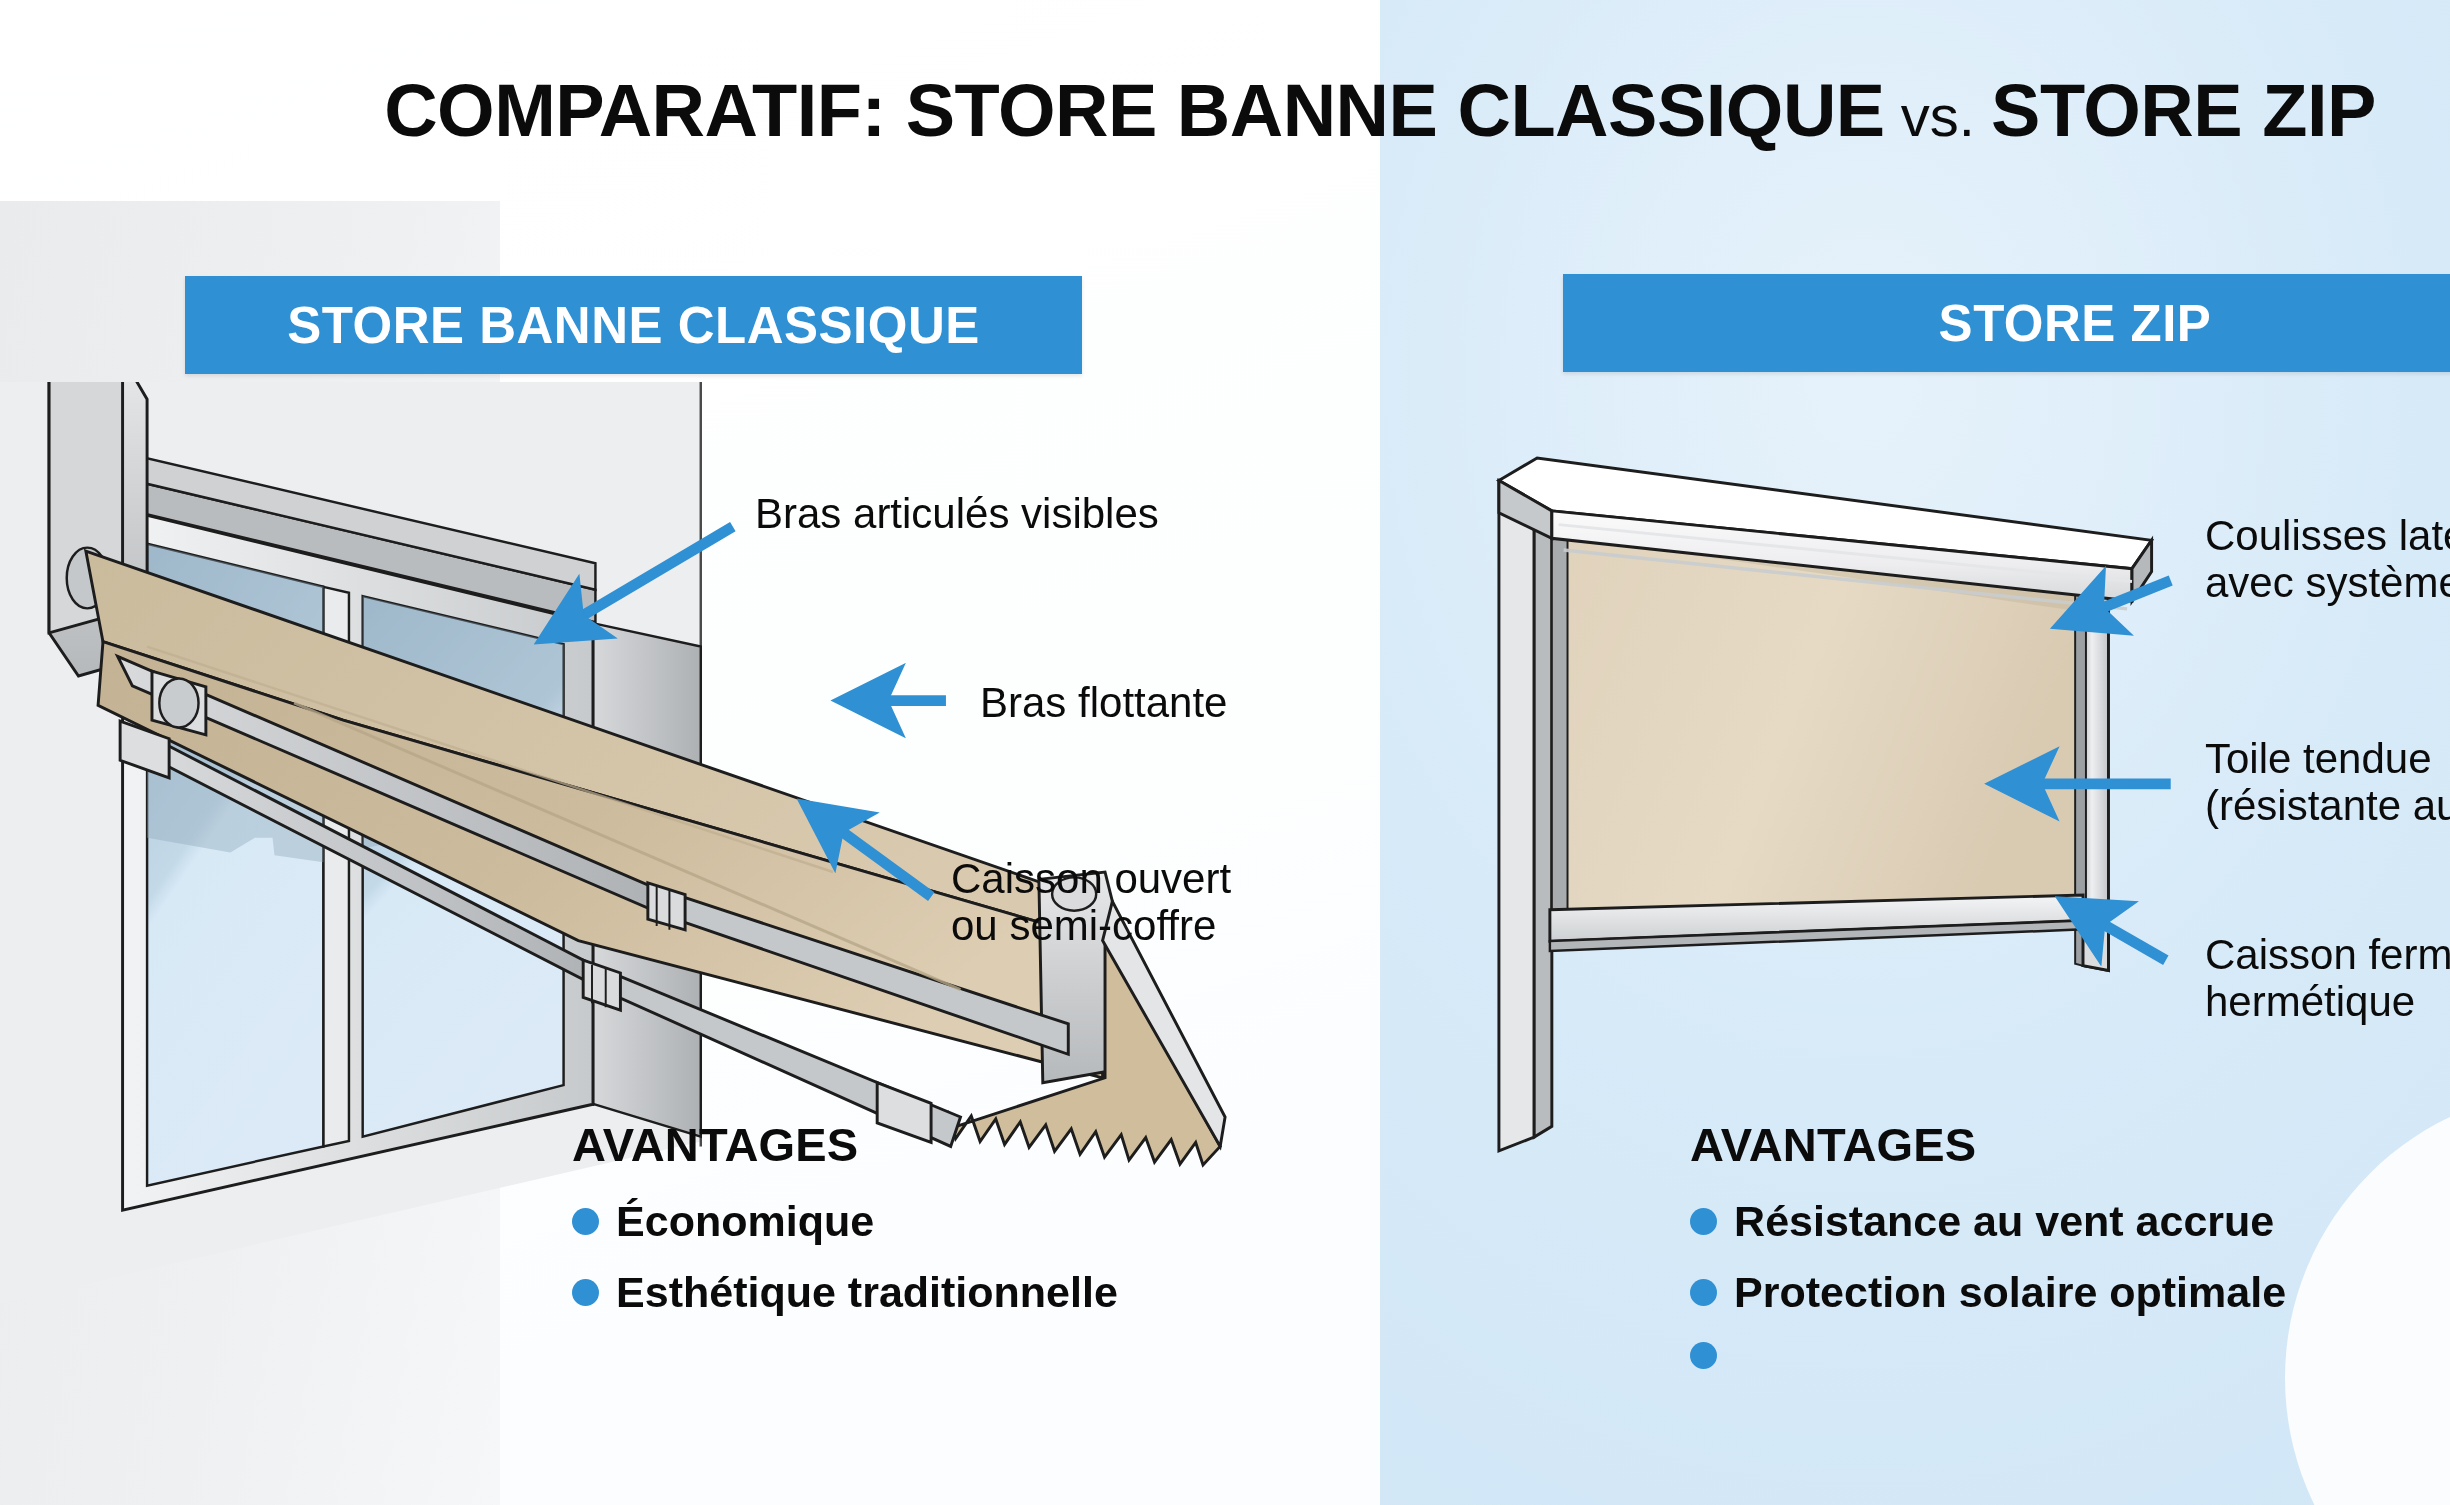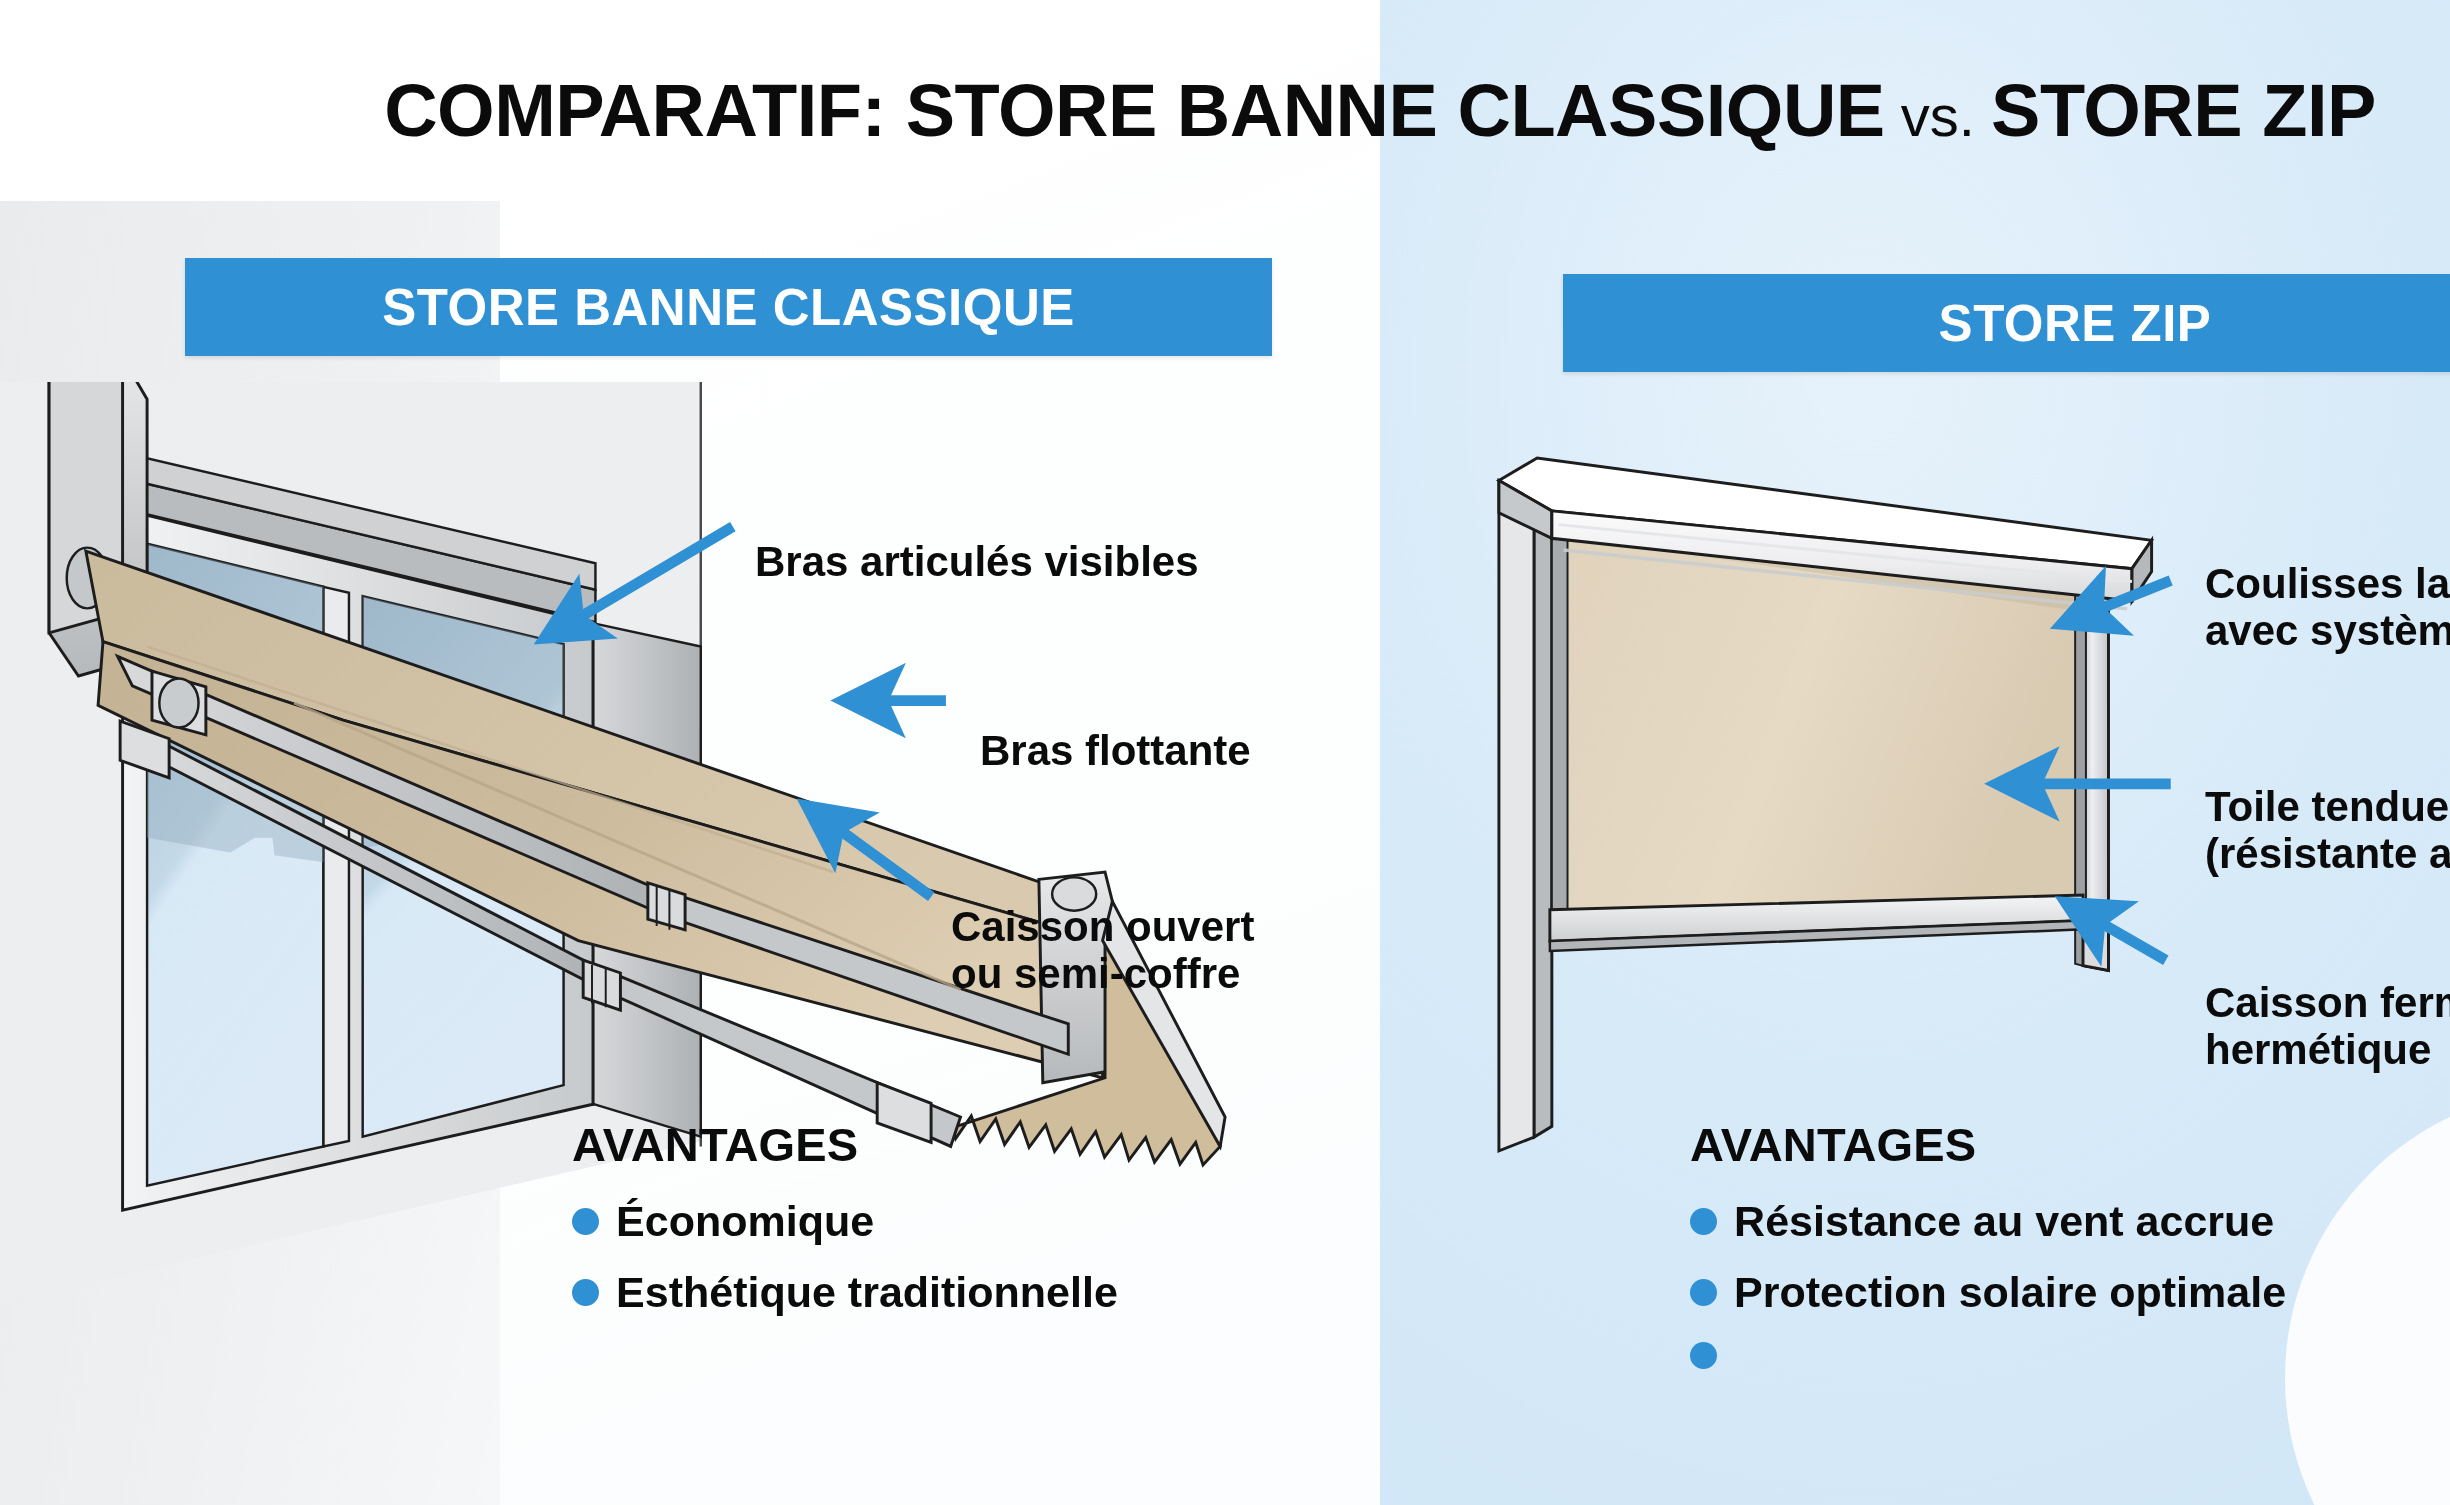--- a/index.html
+++ b/index.html
@@ -23,26 +23,26 @@
   .title{position:absolute;left:0;top:74px;width:2760px;text-align:center;
          font-size:74px;font-weight:bold;letter-spacing:-0.5px;color:#0b0b0b;
          white-space:nowrap;line-height:1;}
   .title .vs{font-weight:normal;font-size:58px;letter-spacing:0;}
 
   
   .ribbon{position:absolute;height:98px;background:#2f90d4;
           display:flex;align-items:center;justify-content:center;
           color:#ffffff;font-weight:bold;font-size:51px;letter-spacing:0.5px;
           box-shadow:0 1.5px 3.9px rgba(0,0,0,.10);}
-  .ribbon-left{left:185px;top:258px;width:1087px;}
+  .ribbon-left{left:185px;top:276px;width:897px;}
   .ribbon-right{left:1563px;top:274px;width:1024px;}
 
   
-  .note{position:absolute;color:#0b0b0b;font-weight:bold;font-size:42px;line-height:1.12;
-        white-space:pre-line;margin-top:48px;}
+  .note{position:absolute;color:#0b0b0b;font-weight:normal;font-size:42px;line-height:1.12;
+        white-space:pre-line;}
 
   
   .adv{position:absolute;}
   .adv-title{font-size:47px;font-weight:bold;color:#0b0b0b;margin-bottom:26px;letter-spacing:0.2px;}
   .adv-row{display:flex;align-items:center;margin-top:28px;}
   .dot{width:27.4px;height:27.4px;border-radius:50%;background:#2f90d4;flex:0 0 27.4px;margin-right:16.7px;}
   .adv-txt{font-size:43px;font-weight:bold;color:#0b0b0b;line-height:1;}
 
   svg{display:block;}
   .arrows{position:absolute;left:0;top:0;width:2760px;height:1505px;pointer-events:none;}

